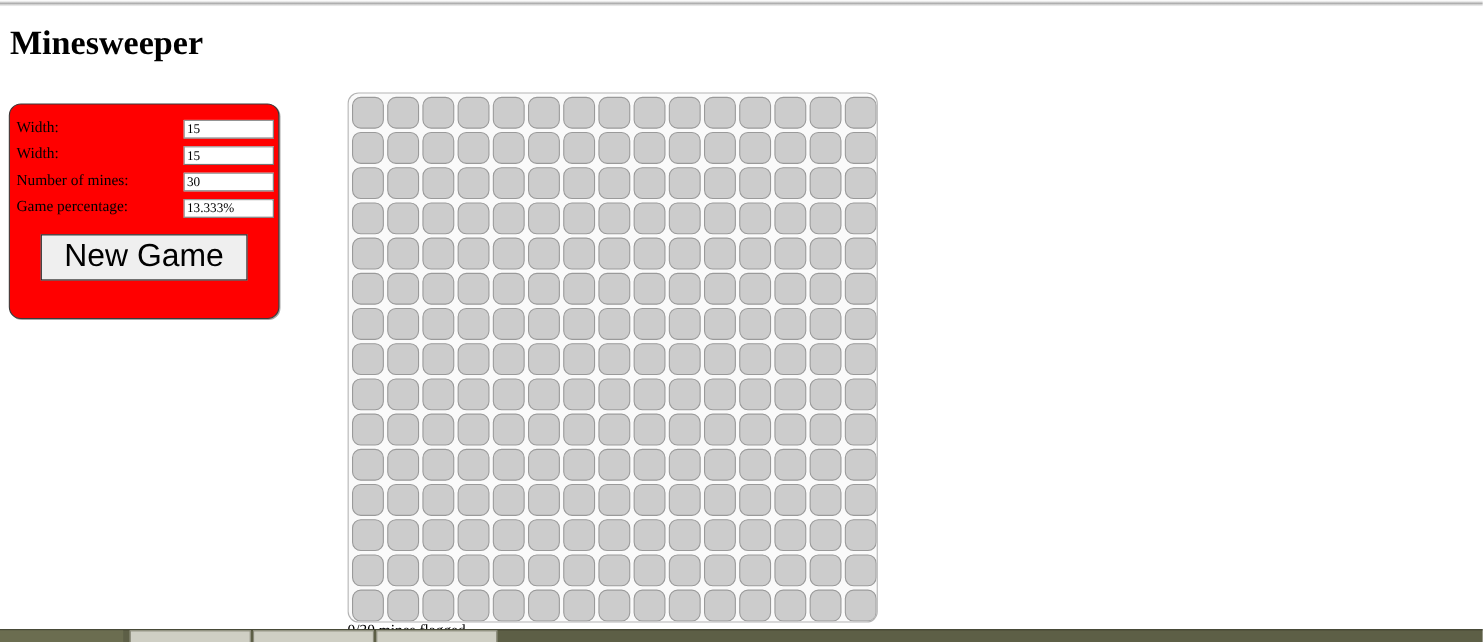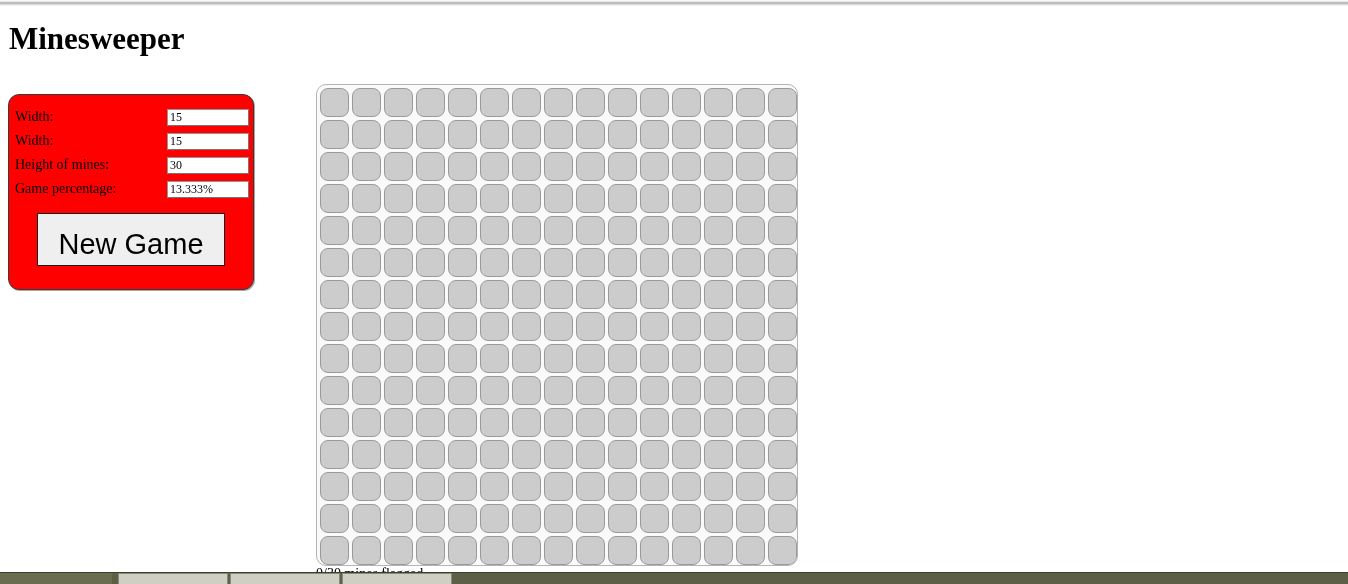--- a/index.html
+++ b/index.html
@@ -109,21 +109,21 @@
   }
 
   .new-game-button {
     display: inline-block;
     background: #efefef;
     border: 1px solid #1c1c1c;
     font-family: "Liberation Sans", sans-serif;
     font-size: 29px;
     line-height: 32px;
     color: #000000;
-    padding: 14px 20px 5px 20px;
+    padding: 3px 20px 5px 20px;
     cursor: pointer;
   }
 
   
   .board-wrap {
     position: absolute;
     left: 316px;
     top: 78px;
   }
 
@@ -230,21 +230,21 @@
         <span class="settings-label">Width:</span>
         <input class="settings-input" type="text" value="15" style="">
       </div>
 
       <div class="settings-row">
         <span class="settings-label">Width:</span>
         <input class="settings-input" type="text" value="15" style="">
       </div>
 
       <div class="settings-row">
-        <span class="settings-label">Height of mines:</span>
+        <span class="settings-label">Number of mines:</span>
         <input class="settings-input" type="text" value="30" style="">
       </div>
 
       <div class="settings-row">
         <span class="settings-label">Game percentage:</span>
         <input class="settings-input" type="text" value="13.333%" style="">
       </div>
 
     </div>
 

